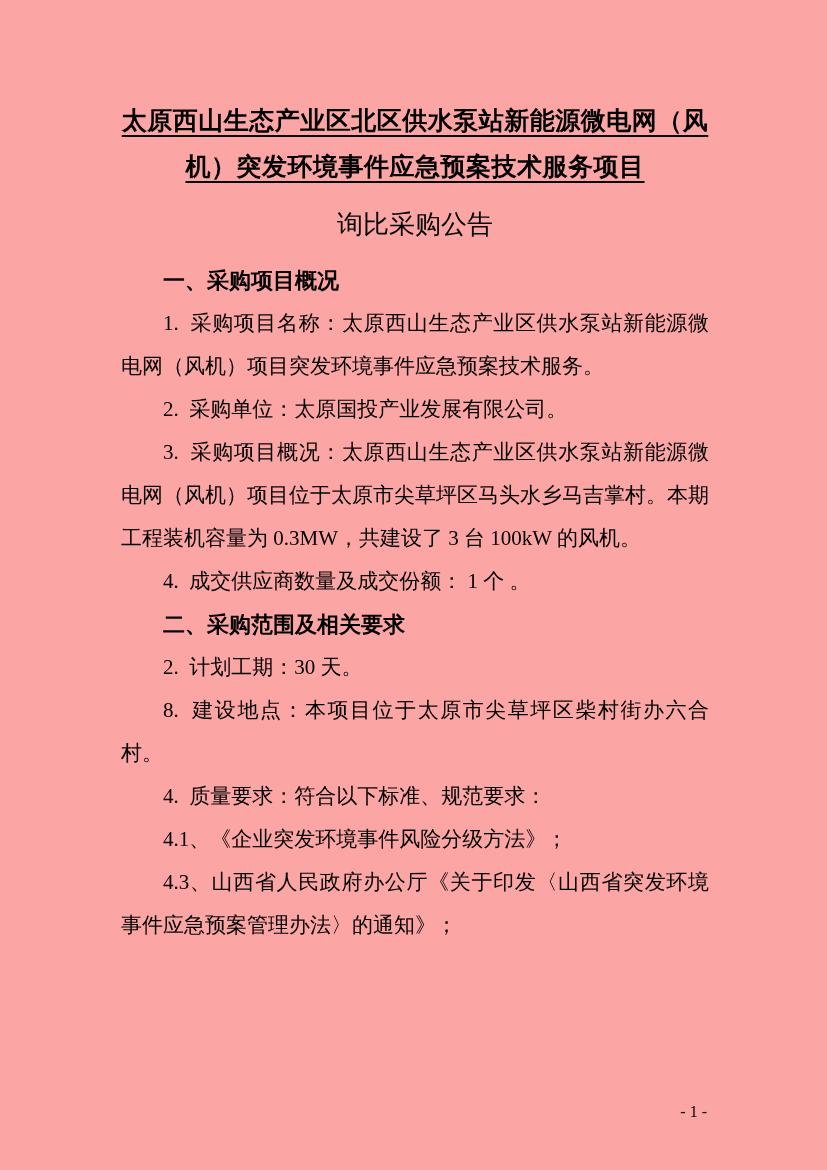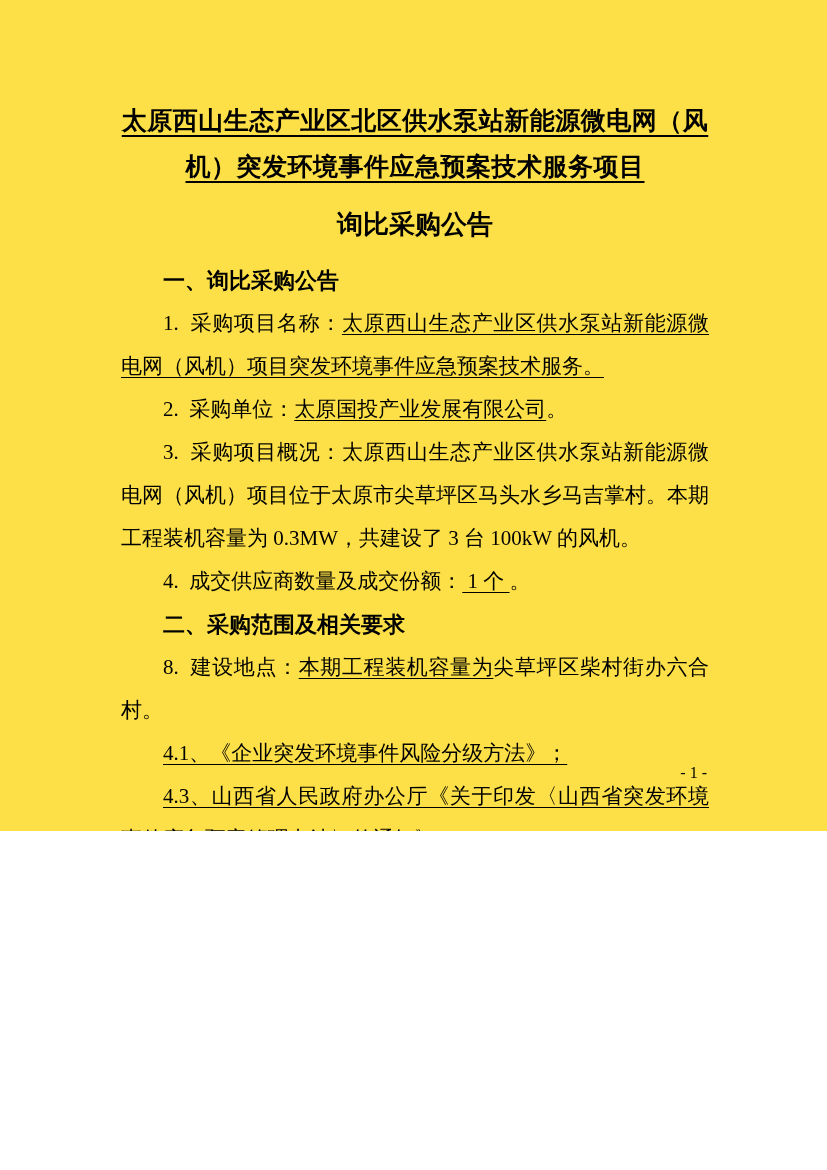--- a/index.html
+++ b/index.html
@@ -3,22 +3,22 @@
 <meta charset="utf-8">
 <style>
   html, body {
     margin: 0;
     padding: 0;
     background: #ffffff;
   }
   .page {
     position: relative;
     width: 827px;
-    height: 831px;
-    background: #fde047;
+    height: 1170px;
+    background: #fca5a5;
     color: #000000;
     font-family: "Liberation Serif", "DejaVu Serif", serif;
     overflow: hidden;
   }
   .content {
     position: absolute;
     left: 121px;
     top: 98px;
     width: 588px;
   }
@@ -31,21 +31,21 @@
     letter-spacing: 0.5px;
   }
   .title .u-title {
     text-decoration: underline;
     text-underline-offset: 6px;
     text-decoration-thickness: 1.5px;
   }
   .subtitle {
     margin: 15px 0 0 0;
     font-size: 26px;
-    font-weight: bold;
+    font-weight: normal;
     text-align: center;
     line-height: 40px;
   }
   .docbody {
     margin-top: 14px;
     font-size: 21px;
     line-height: 43px;
     text-align: justify;
   }
   .sec-heading {
@@ -54,21 +54,20 @@
     font-weight: bold;
     text-indent: 42px;
     line-height: 43px;
   }
   p.item {
     margin: 0;
     text-indent: 42px;
     white-space: pre-wrap;
   }
   .u {
-    text-decoration: underline;
     text-underline-offset: 4px;
     text-decoration-thickness: 1px;
   }
   .footer {
     position: absolute;
     right: 120px;
     bottom: 50px;
     font-size: 16px;
     line-height: 16px;
   }
@@ -80,36 +79,38 @@
   <div class="content">
 
     <h1 class="title">
       <span class="u-title">太原西山生态产业区北区供水泵站新能源微电网（风机）突发环境事件应急预案技术服务项目</span>
     </h1>
 
     <h2 class="subtitle">询比采购公告</h2>
 
     <div class="docbody">
 
-      <h3 class="sec-heading">一、询比采购公告</h3>
+      <h3 class="sec-heading">一、采购项目概况</h3>
 
       <p class="item"><span>1.  采购项目名称：</span><span class="u">太原西山生态产业区供水泵站新能源微电网（风机）项目突发环境事件应急预案技术服务。</span><span></span></p>
 
       <p class="item"><span>2.  采购单位：</span><span class="u">太原国投产业发展有限公司</span><span>。</span></p>
 
       <p class="item"><span>3.  采购项目概况：</span><span class="u"></span><span>太原西山生态产业区供水泵站新能源微电网（风机）项目位于太原市尖草坪区马头水乡马吉掌村。本期工程装机容量为 0.3MW，共建设了 3 台 100kW 的风机。</span></p>
 
       <p class="item"><span>4.  成交供应商数量及成交份额：</span><span class="u"> 1 个 </span><span>。</span></p>
 
       <h3 class="sec-heading">二、采购范围及相关要求</h3>
 
 
+      <p class="item"><span>2.  计划工期：</span><span class="u">30 天</span><span>。</span></p>
 
-      <p class="item"><span>8.  建设地点：</span><span class="u">本期工程装机容量为</span><span>尖草坪区柴村街办六合村。</span></p>
+      <p class="item"><span>8.  建设地点：</span><span class="u">本项目位于太原市</span><span>尖草坪区柴村街办六合村。</span></p>
 
+      <p class="item"><span>4.  质量要求：</span><span class="u">符合以下标准、规范要求：</span><span></span></p>
 
       <p class="item"><span></span><span class="u">4.1、《企业突发环境事件风险分级方法》；</span><span></span></p>
 
 
       <p class="item"><span></span><span class="u">4.3、山西省人民政府办公厅《关于印发〈山西省突发环境事件应急预案管理办法〉的通知》；</span><span></span></p>
 
     </div>
   </div>
 
   <div class="footer">- 1 -</div>

